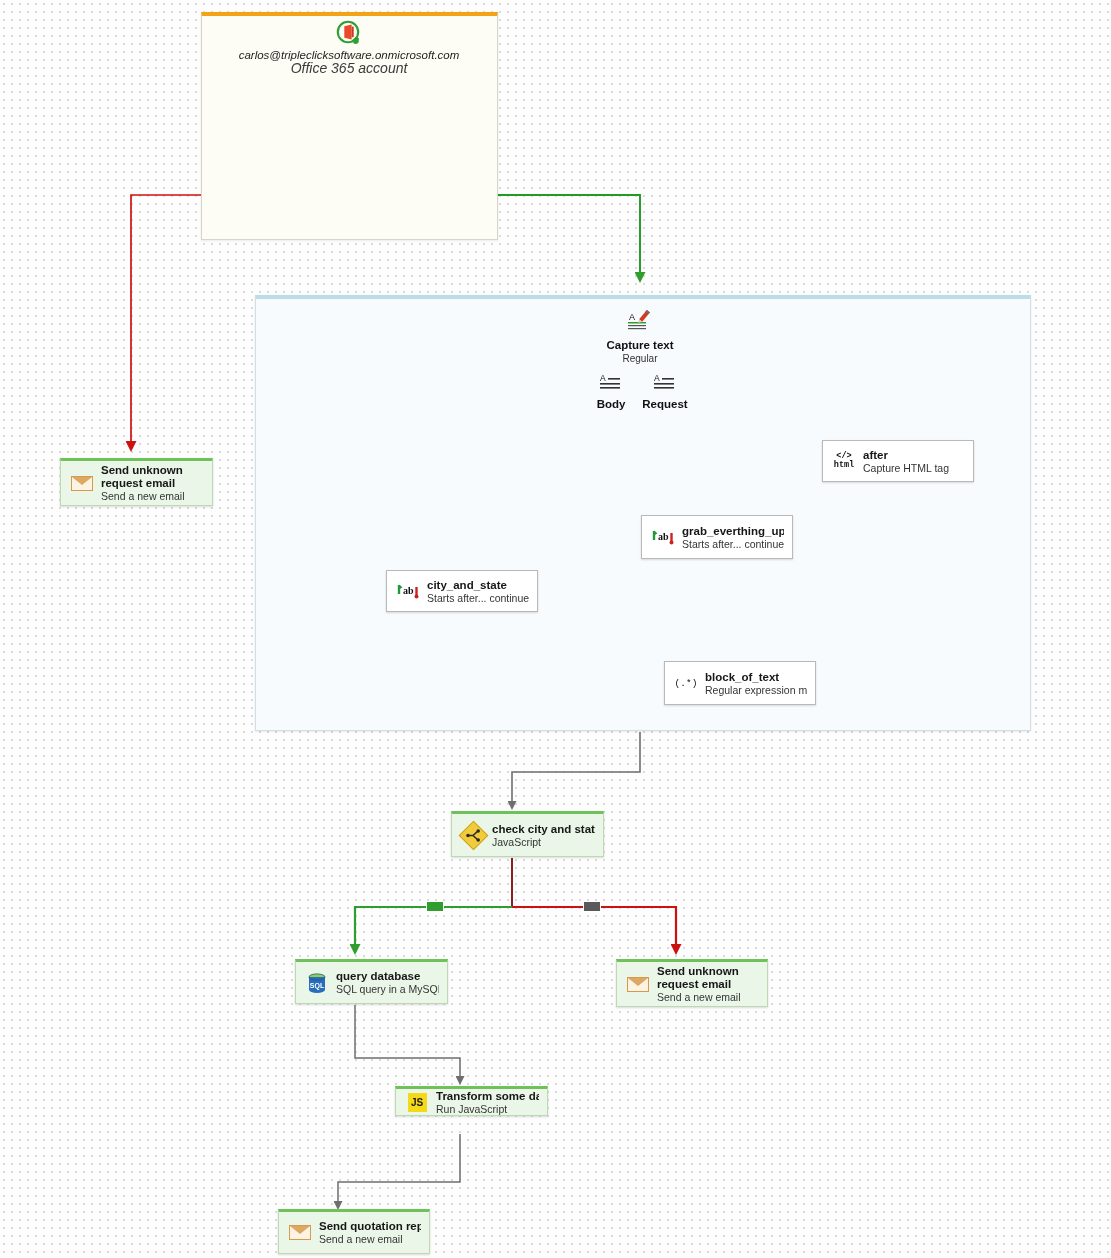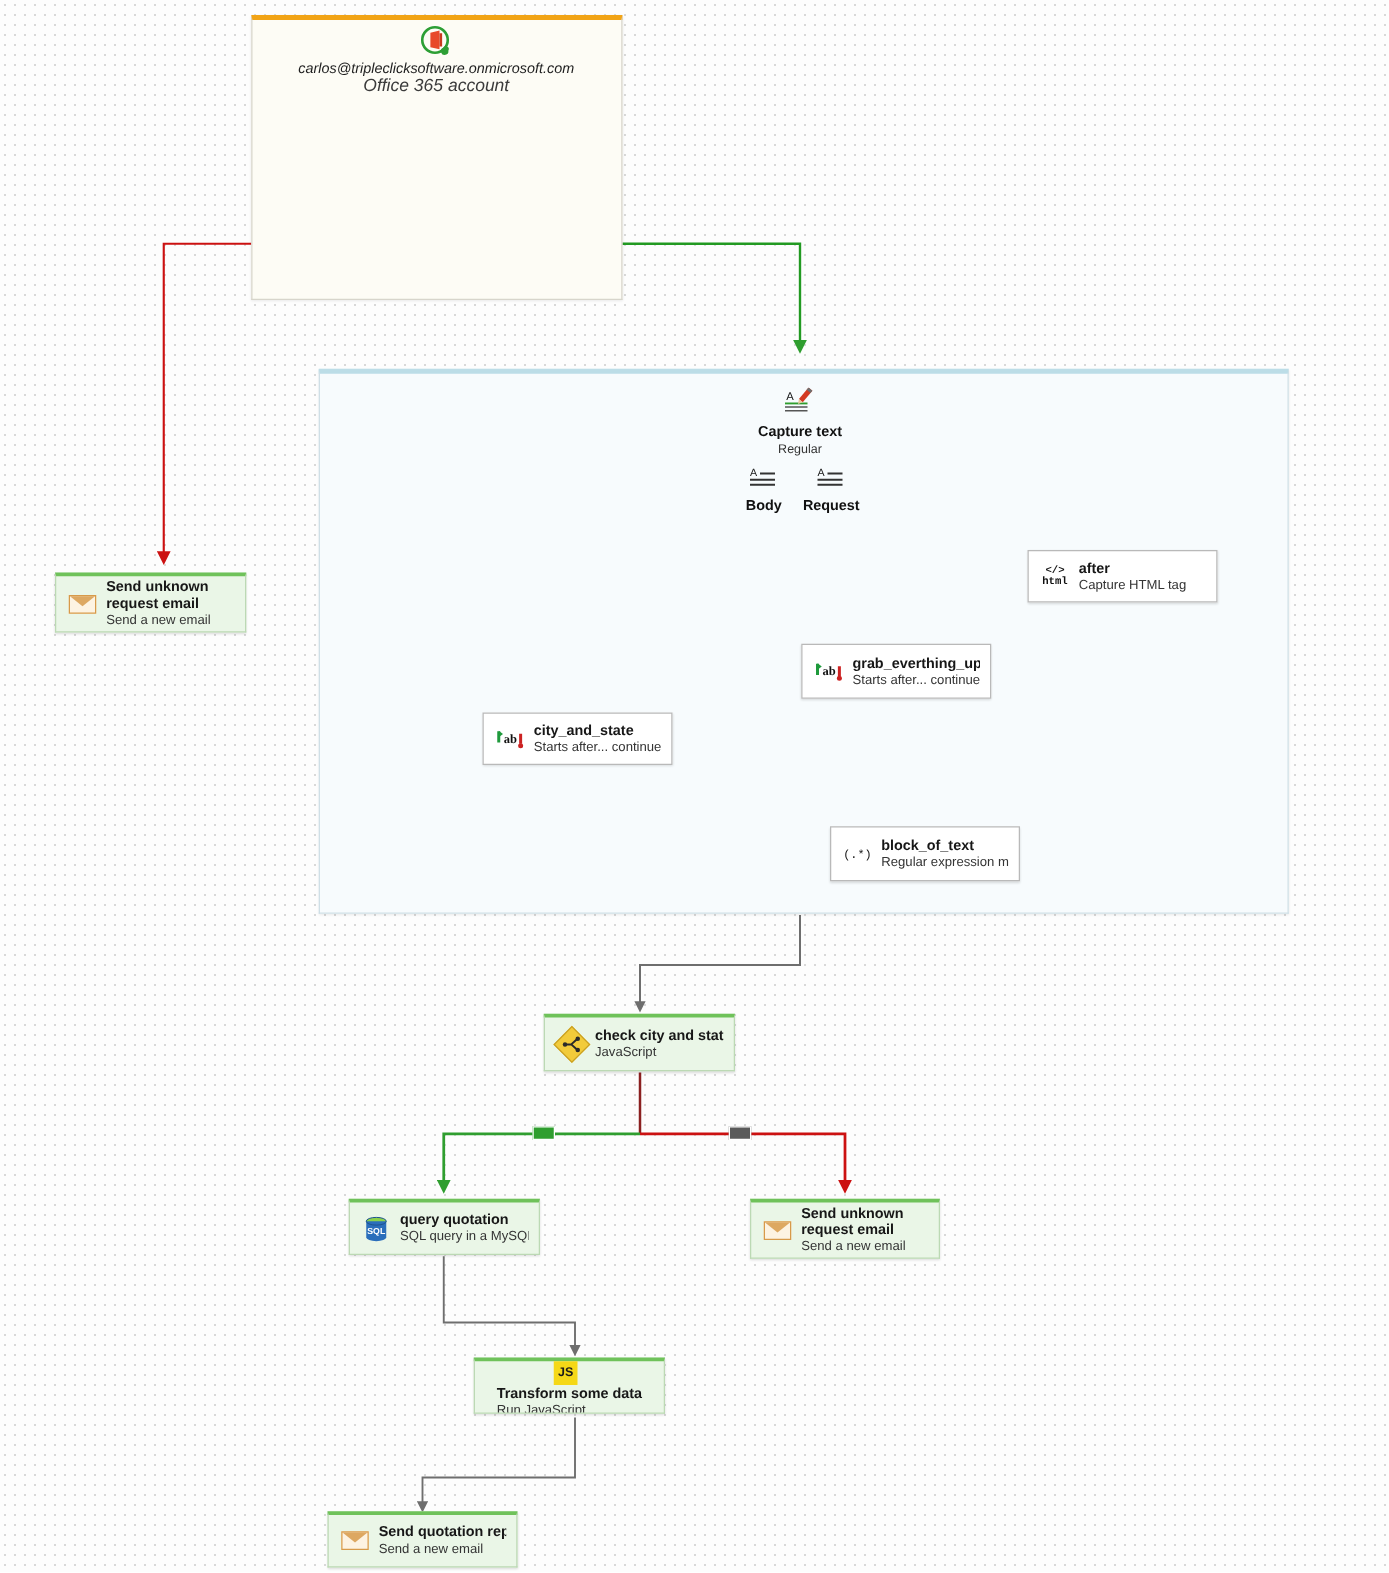--- a/index.html
+++ b/index.html
@@ -98,20 +98,21 @@
     color: #343434;
     line-height: 13px;
     white-space: nowrap;
   }
 
   
   .node.green {
     background: #eaf6e7;
     border: 1px solid #bcd9b4;
     border-top: 3px solid #6fc25a;
+    margin-left: 16px;
   }
   
   .node.request {
     background: #fde8c8;
     border: 1px solid #c9b894;
     padding: 0;
   }
   .node.request .edge-l {
     width: 6px;
     align-self: stretch;
@@ -438,36 +439,36 @@
       <div class="ic-sql">
         <svg width="20" height="21" viewBox="0 0 20 21" xmlns="http://www.w3.org/2000/svg">
           <ellipse cx="10" cy="4" rx="8" ry="3.1" fill="#8cd24b"></ellipse>
           <path d="M2,4 L2,16.8 a8,3.1 0 0 0 16,0 L18,4 z" fill="#2a6ebb"></path>
           <ellipse cx="10" cy="4" rx="8" ry="3.1" fill="none" stroke="#1e538f" stroke-width="0.8"></ellipse>
           <text x="10" y="14.5" text-anchor="middle" font-family="Liberation Sans, sans-serif" font-size="7" font-weight="bold" fill="#ffffff">SQL</text>
         </svg>
       </div>
     </div>
     <div class="labels">
-      <div class="n-title">query quotation</div>
+      <div class="n-title">query database</div>
       <div class="n-sub">SQL query in a MySQL da...</div>
     </div>
   </div>
 
   <div class="node green" style="left:600px; top:959px; width:152px; height:48px;">
     <div class="icon-wrap">
       <div class="ic-env"></div>
     </div>
     <div class="labels">
       <div class="n-title" style="white-space:normal; line-height:13px;">Send unknown request email</div>
       <div class="n-sub">Send a new email</div>
     </div>
   </div>
 
-  <div class="node green" style="left:379px; top:1086px; width:153px; height:45px;flex-direction:column;">
+  <div class="node green" style="left:379px; top:1086px; width:153px; height:30px;">
     <div class="icon-wrap">
       <div class="ic-js">JS</div>
     </div>
     <div class="labels">
       <div class="n-title">Transform some data</div>
       <div class="n-sub">Run JavaScript</div>
     </div>
   </div>
 
   <div class="node green" style="left:262px; top:1209px; width:152px; height:45px;">

